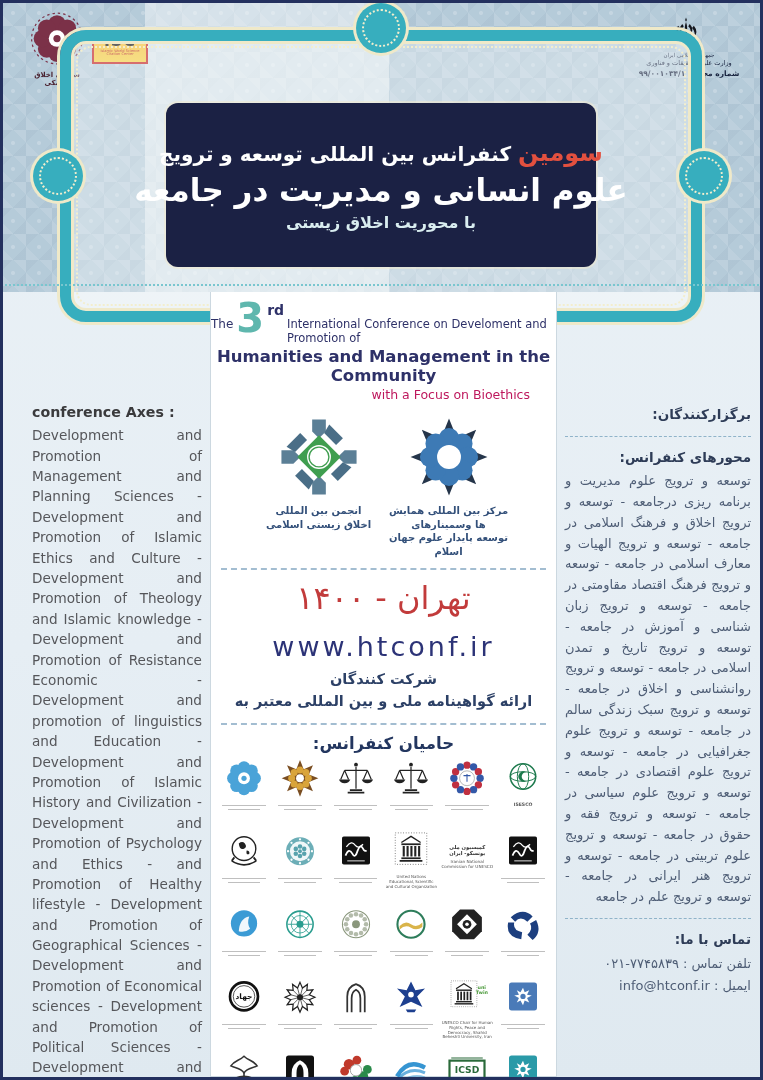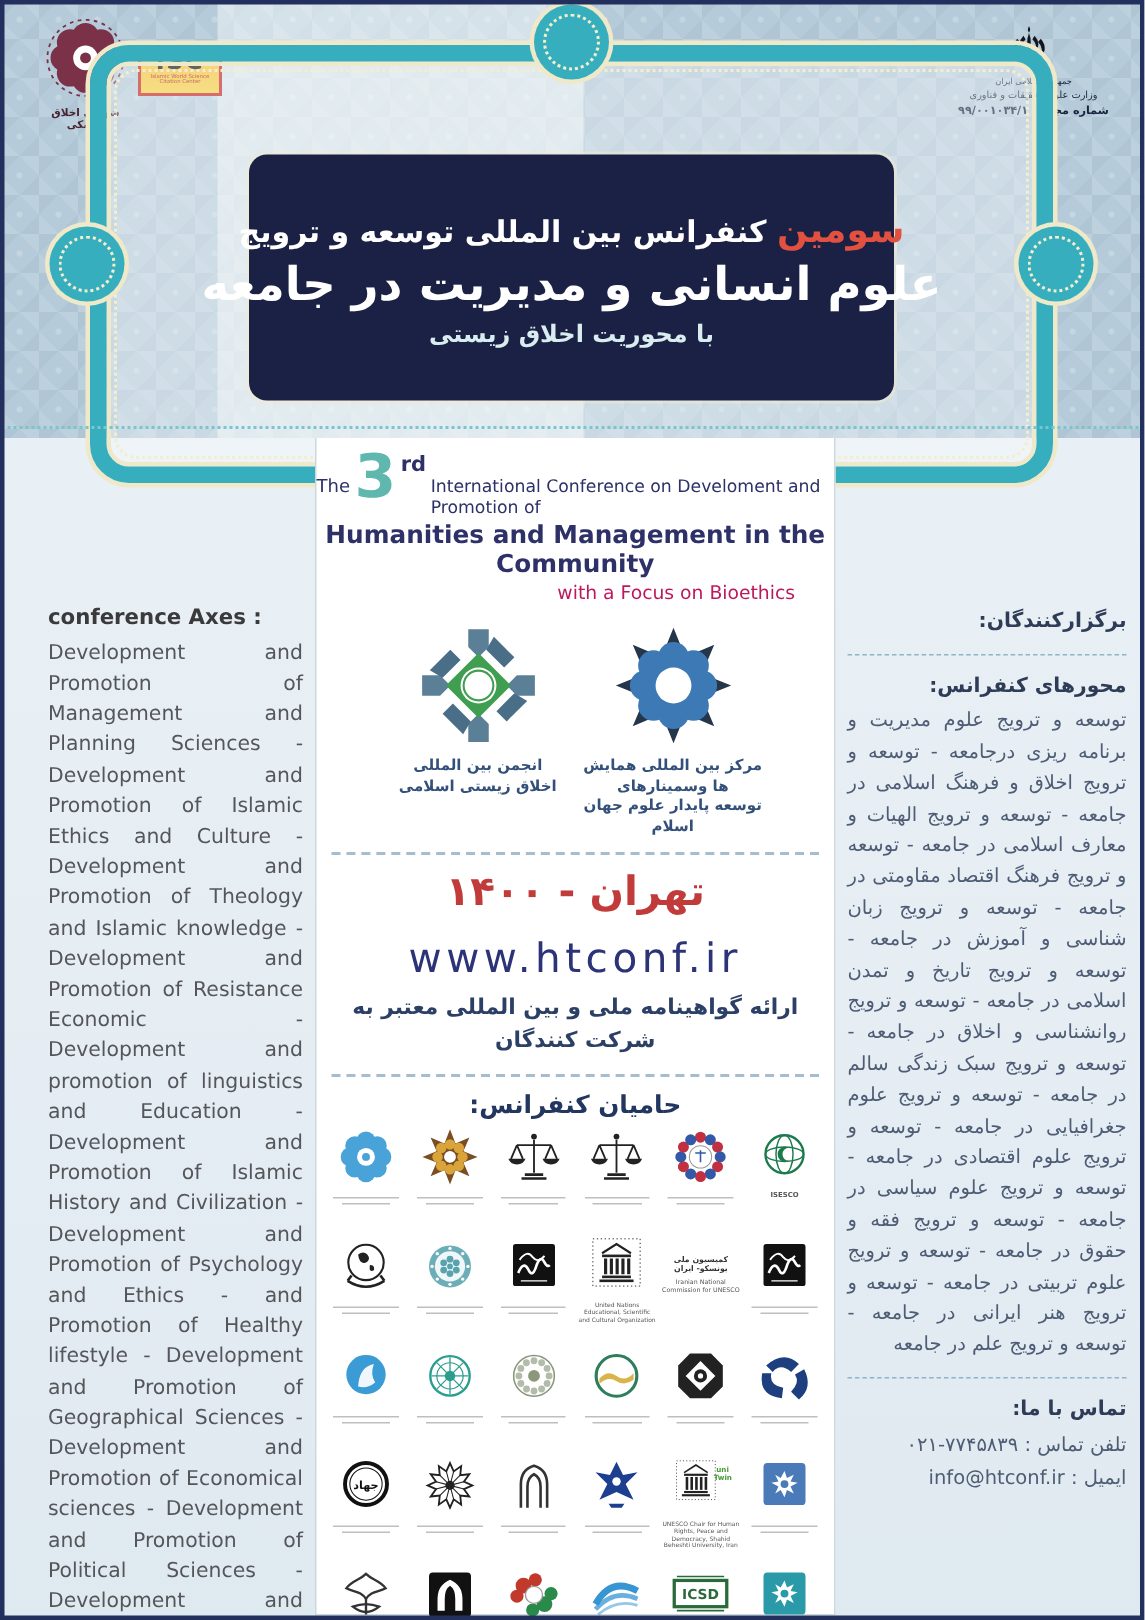--- a/index.html
+++ b/index.html
@@ -63,21 +63,21 @@
   .en-num{font-size:40px;font-weight:bold;color:#5fb7ae;line-height:.8;}
   .en-ord{font-size:14px;font-weight:bold;}
   .en-rest{font-size:11.5px;margin-top:15px;}
   .en2{text-align:center;font-size:16.5px;font-weight:bold;color:#2e3168;margin-top:2px;}
   .en3{text-align:right;font-size:12.5px;color:#be185d;padding-right:26px;margin-top:2px;}
   .org-logos{display:flex;justify-content:center;margin-top:14px;}
   .org-logo{width:130px;text-align:center;}
   .org-ic{width:82px;height:82px;margin:0 auto;}
   .org-cap{font-size:10px;font-weight:bold;color:#33507a;line-height:1.35;margin-top:6px;direction:rtl;}
   .dsep{border-top:2px dashed #a3bdd1;margin:10px 10px 0 10px;}
-  .city{text-align:center;font-size:27px;font-weight:bold;color:#c23b3b;margin-top:9px;direction:rtl;}
+  .city{text-align:center;font-size:32px;font-weight:normal;color:#c23b3b;margin-top:9px;direction:rtl;}
   .site{text-align:center;font-size:27px;font-weight:normal;color:#2c3377;letter-spacing:3px;margin-top:14px;}
   .cert{text-align:center;font-size:14.5px;font-weight:bold;color:#2c4066;line-height:1.55;margin-top:6px;direction:rtl;}
   .sp-heading{text-align:center;font-size:16.5px;font-weight:bold;color:#23365f;margin-top:9px;direction:rtl;}
   .sponsors{display:grid;grid-template-columns:repeat(6,1fr);padding:4px 5px 0 5px;row-gap:3px;}
   .sp{text-align:center;height:70px;overflow:hidden;padding-top:2px;}
   .sp-ic{width:42px;height:42px;margin:0 auto;}
   .sp-cap{font-size:4px;color:#555;line-height:1.2;padding:0 2px;margin-top:1px;}
   .sp-cap.big{font-size:4.6px;font-weight:bold;}
   .squig{width:78%;margin:4px auto 0;border-top:1px solid #8a8a8a;opacity:.55;}
   .squig+.squig{width:58%;margin-top:3px;}
@@ -213,22 +213,22 @@
           <div>مرکز بین المللی همایش ها وسمینارهای</div>
           <div>توسعه پایدار علوم جهان اسلام</div>
         </div>
       </div>
     </div>
 
     <div class="dsep"></div>
     <div class="city">تهران - ۱۴۰۰</div>
     <div class="site">www.htconf.ir</div>
     <div class="cert">
+      <div>شرکت کنندگان</div>
       <div>ارائه گواهینامه ملی و بین المللی معتبر به</div>
-      <div>شرکت کنندگان</div>
     </div>
     <div class="dsep"></div>
     <div class="sp-heading">حامیان کنفرانس:</div>
     <div class="sponsors" id="sponsors">
         <div class="sp">
           <div class="sp-ic"><svg viewBox="0 0 48 48" width="100%" height="100%">
               <circle cx="24.0" cy="10.0" r="7.3" fill="#4aa3d8"></circle>
               <circle cx="32.5" cy="13.5" r="7.3" fill="#4aa3d8"></circle>
               <circle cx="36.0" cy="22.0" r="7.3" fill="#4aa3d8"></circle>
               <circle cx="32.5" cy="30.5" r="7.3" fill="#4aa3d8"></circle>

